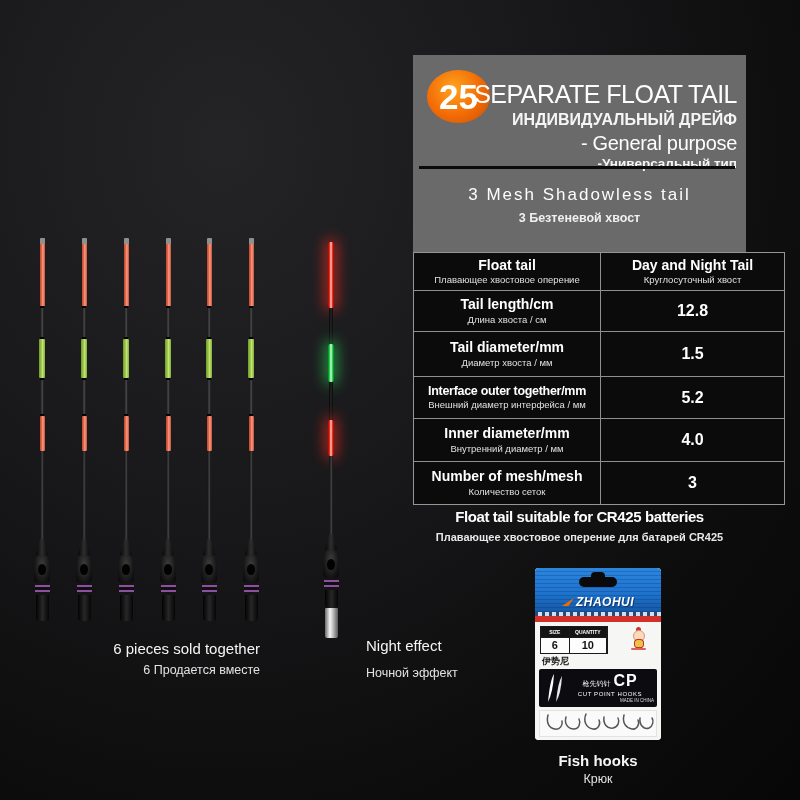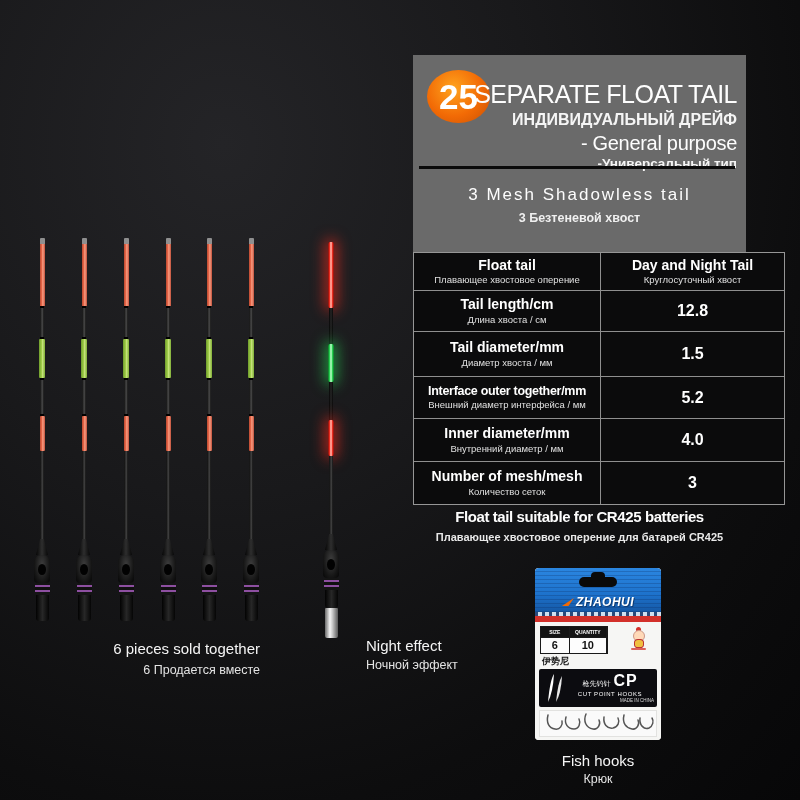--- a/index.html
+++ b/index.html
@@ -59,22 +59,22 @@
   
   .battery-note{position:absolute;left:413px;top:508px;width:333px;text-align:center;}
   .bn-en{font-size:15px;font-weight:bold;letter-spacing:-.4px;color:#fdfdfd;}
   .bn-ru{font-size:11px;font-weight:bold;margin-top:6px;color:#e8e8e8;}
   
   .cap-pieces{position:absolute;left:20px;top:640px;width:240px;text-align:right;}
   .cap-night{position:absolute;left:366px;top:637px;text-align:left;}
   .cap-hooks{position:absolute;left:531px;top:752px;width:134px;text-align:center;}
   .cap-en{font-size:15px;color:#f5f5f5;}
   .cap-ru{font-size:12.5px;margin-top:6px;color:#e3e3e3;}
-  .cap-night .cap-ru{margin-top:4px;}
-  .cap-hooks .cap-en{font-weight:normal;}
+  .cap-night .cap-ru{margin-top:12px;}
+  .cap-hooks .cap-en{font-weight:bold;}
   .cap-hooks .cap-ru{margin-top:3px;}
   
   .pkg{position:absolute;left:535px;top:568px;width:126px;height:172px;background:#f2f2f0;border-radius:4px;
     box-shadow:0 0 0 2px #d8d8d6 inset;overflow:hidden;display:flex;flex-direction:column;}
   .pkg-header{position:relative;height:44px;background:
     repeating-linear-gradient(0deg,rgba(10,40,90,.25) 0 1px,rgba(255,255,255,0) 1px 4px),
     linear-gradient(180deg,#2b86e0,var(--package-blue,#1d72cc) 60%,#1558a5);}
   .hang-slot{position:absolute;left:50%;top:9px;transform:translateX(-50%);width:38px;height:10px;background:#0a0a0a;border-radius:5px;}
   .hang-slot::before{content:"";position:absolute;left:50%;top:-5px;transform:translateX(-50%);width:14px;height:8px;background:#0a0a0a;border-radius:4px 4px 0 0;}
   .pkg-logo{position:absolute;left:0;right:0;bottom:3px;text-align:center;font-size:12px;font-weight:bold;font-style:italic;color:#fff;letter-spacing:.5px;text-shadow:1px 1px 0 #0c3a73;}

